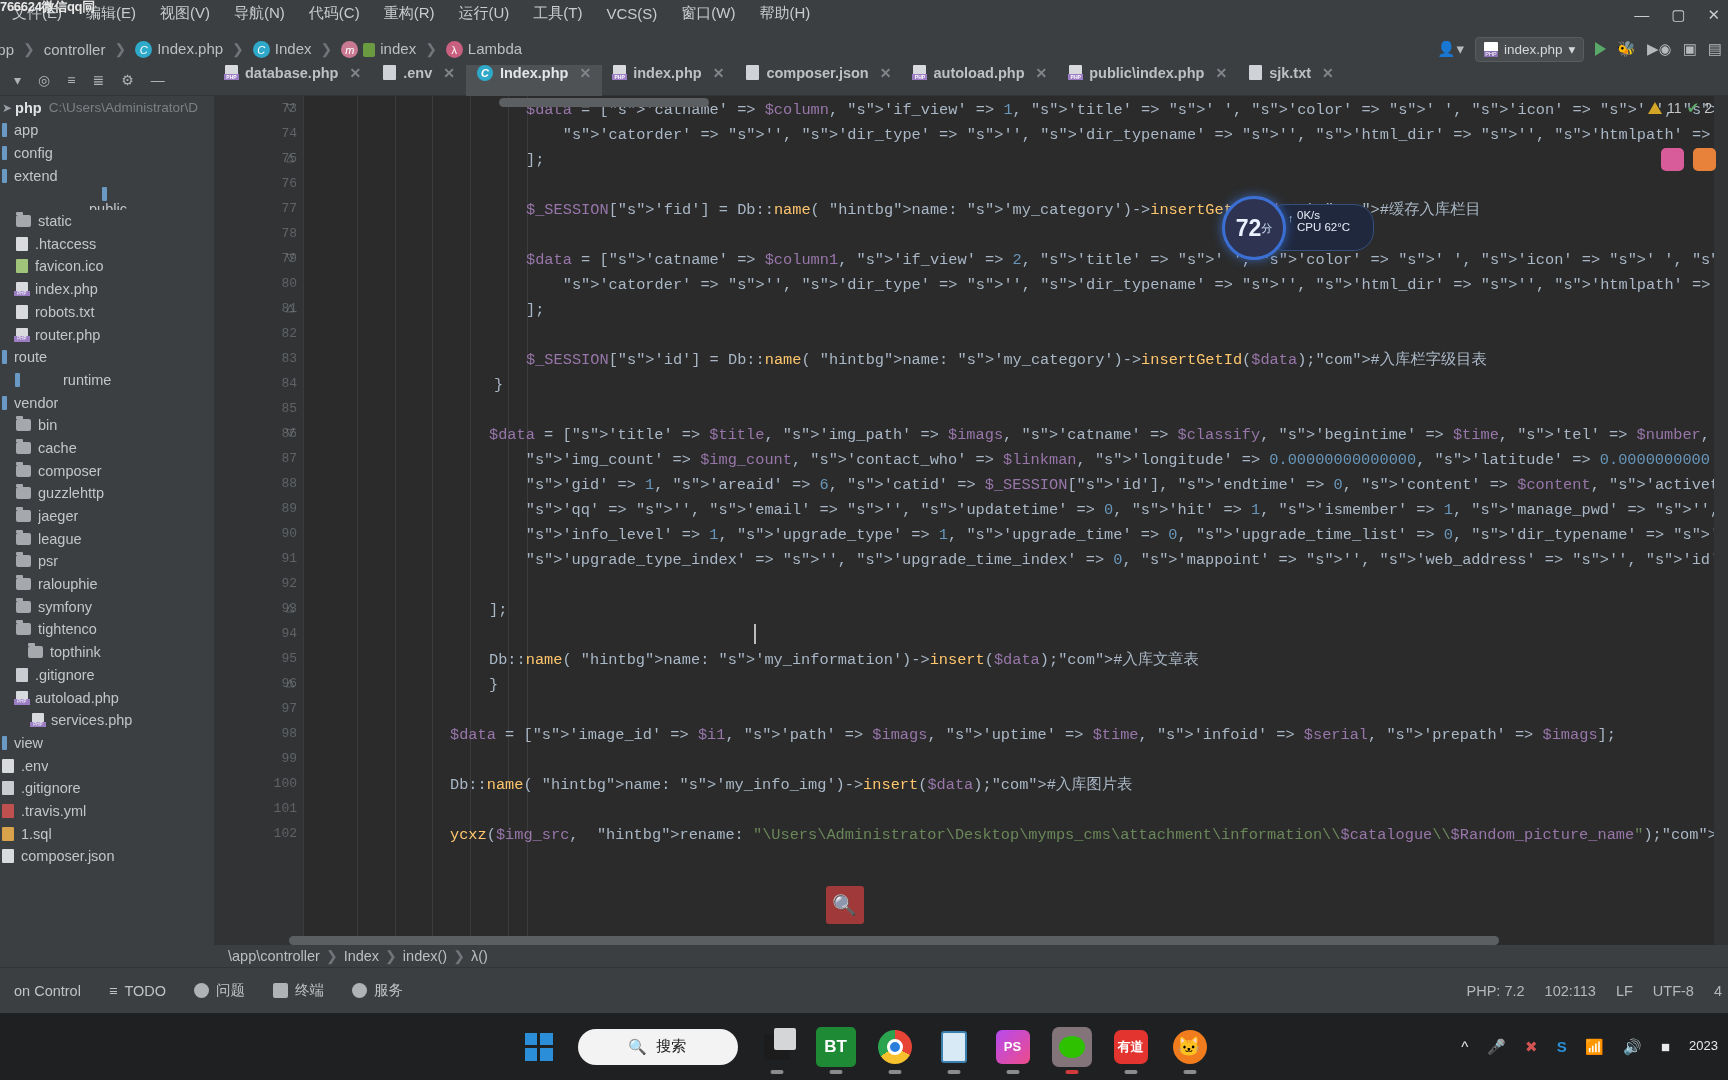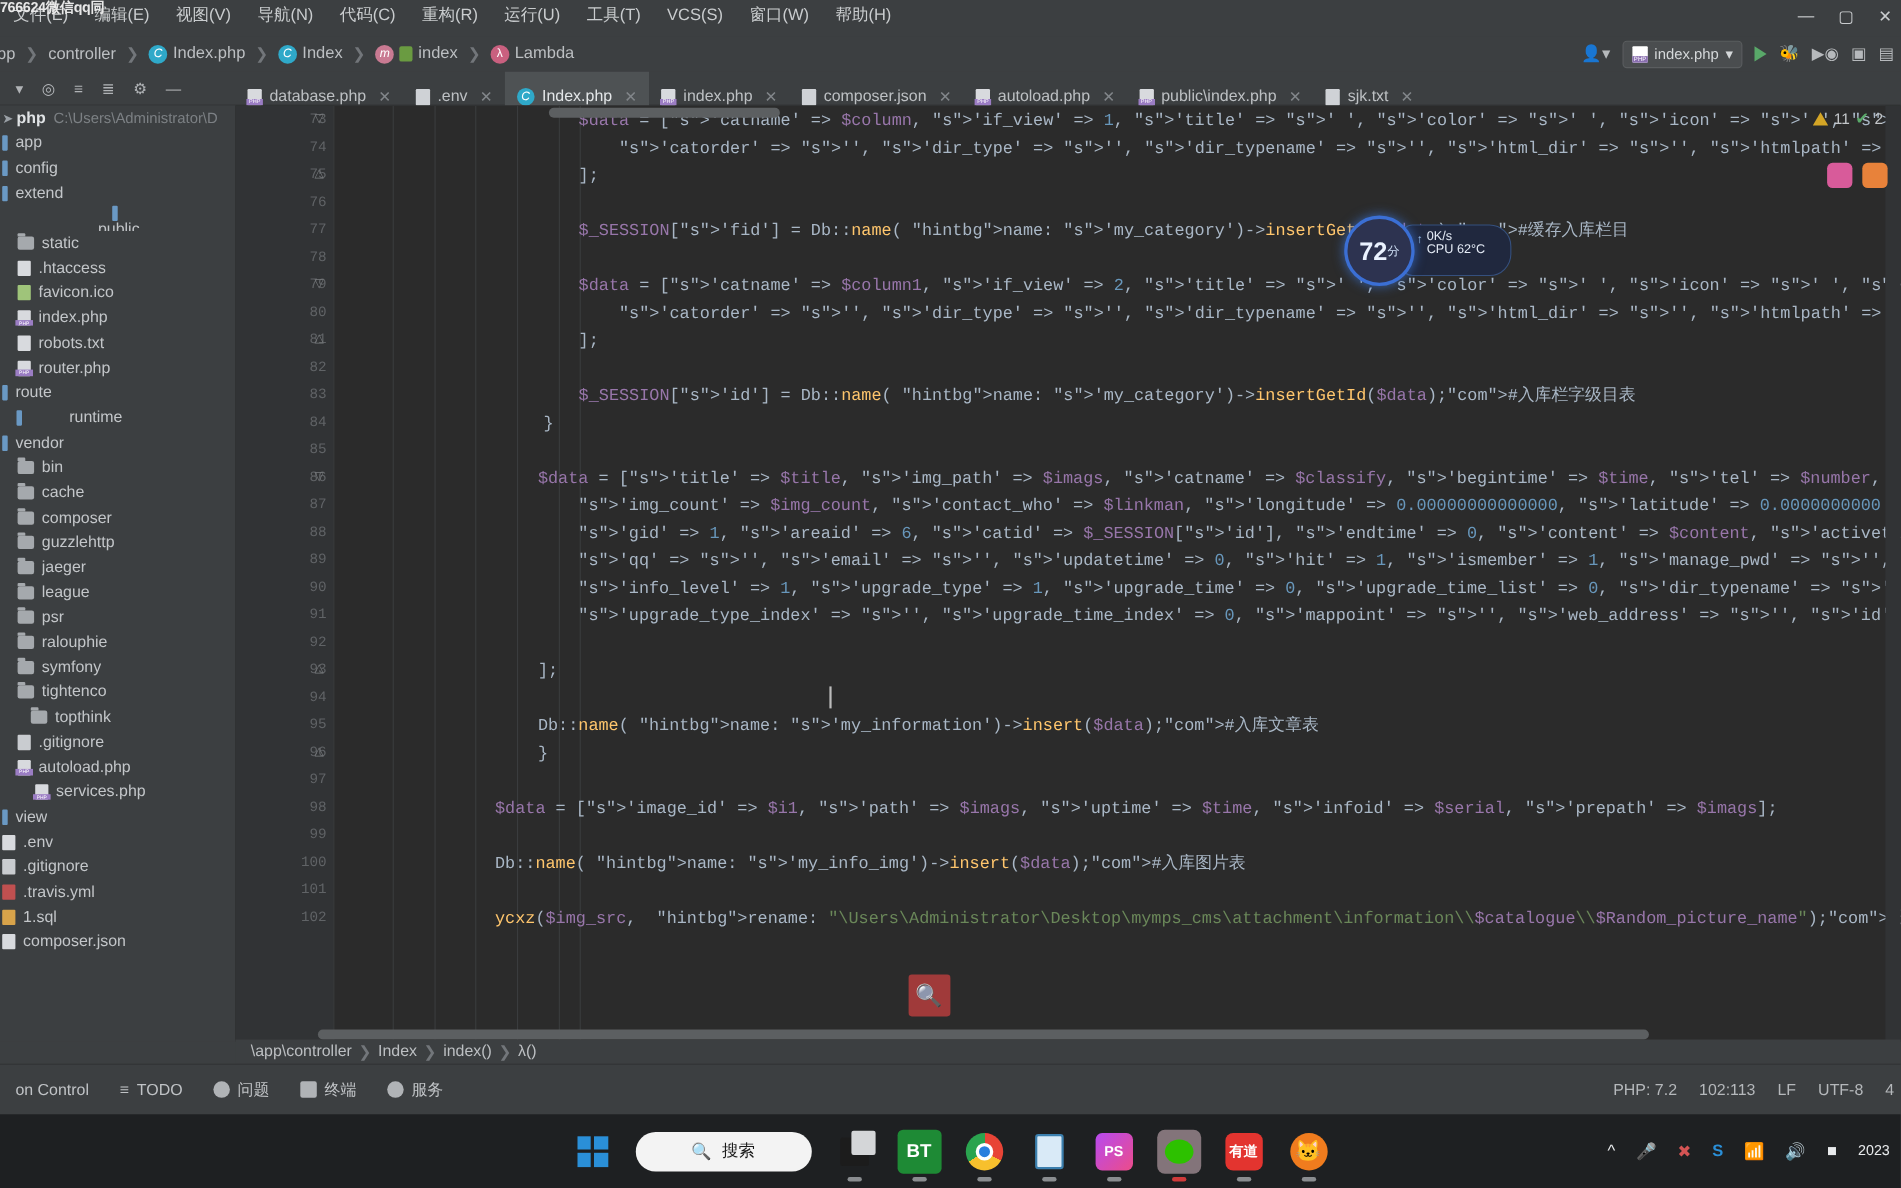--- a/index.html
+++ b/index.html
@@ -40,22 +40,22 @@
   .tri-run{width:0;height:0;border-left:11px solid #59a869;border-top:7px solid transparent;
       border-bottom:7px solid transparent;}
   .icnbtn { color:#b6b9bc; font-size:15px; }
 
   
   .toolstrip { position:absolute; left:0; top:65px; width:1728px; height:31px; background:#3c3f41;
       display:flex; align-items:center; border-bottom:1px solid #323436;}
   .tool-left { display:flex; align-items:center; gap:17px; padding-left:14px; width:214px;
       color:#b0b3b6; font-size:14px; }
   .tabs { display:flex; align-items:stretch; height:31px; flex:1; overflow:hidden; }
-  .tab { display:flex; align-items:flex-end; gap:7px; padding:0 11px; font-size:14.5px;
-      color:#bdc0c3; white-space:nowrap; position:relative; }
+  .tab { display:flex; align-items:flex-start; gap:7px; padding:0 11px; font-size:14.5px;
+      color:#bdc0c3; white-space:nowrap; position:relative;font-weight:bold; }
   .tab.active { background:#4e5254; color:#e3e6e8; }
   .tab .x { color:#82868a; font-size:14px; margin-left:4px; }
   .fileicon { width:13px; height:15px; background:#d8dade; border-radius:1px; position:relative;
       flex:0 0 auto; }
   .fileicon.php:after{content:"PHP";position:absolute;bottom:0;left:-1px;right:-1px;font-size:5px;
       background:#9b7dc4;color:#fff;text-align:center;line-height:6px;}
   .fileicon.txt{ background:#cfd2d6; }
   .fileicon.json{ background:#cfd2d6; }
   .fileicon.cls{ width:16px;height:16px;border-radius:50%;background:#2fa9c9;color:#fff;
       font-size:11px;font-style:italic;display:flex;align-items:center;justify-content:center;}

